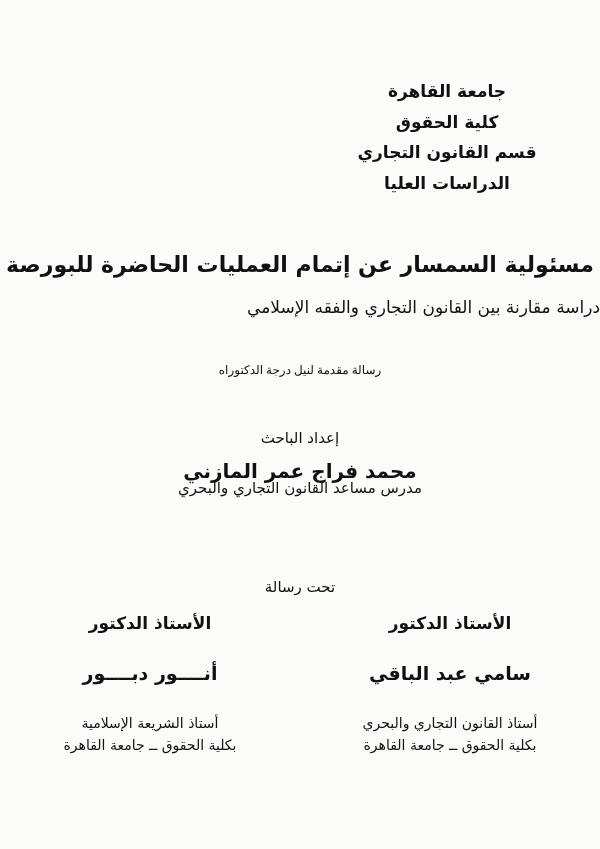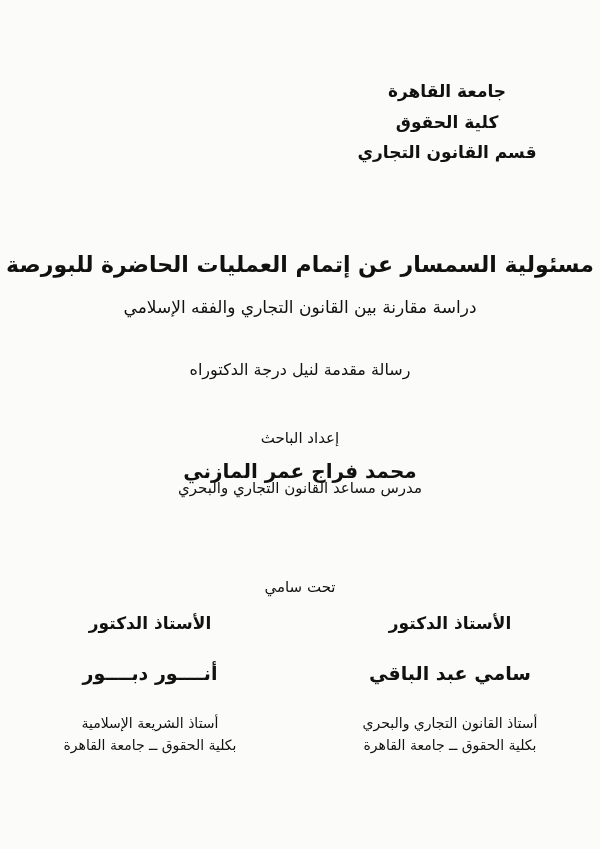--- a/index.html
+++ b/index.html
@@ -42,25 +42,27 @@
   .main-title {
     top: 250px;
     font-size: 22px;
     font-weight: bold;
     line-height: 30px;
   }
   .subtitle {
     top: 295px;
     font-size: 17px;
     line-height: 24px;
+    text-align: right;
   }
   .thesis-statement {
     top: 358px;
-    font-size: 16px;
+    font-size: 12px;
     line-height: 24px;
+    font-family: Liberation Serif, serif;
   }
   .researcher-label {
     top: 426px;
     font-size: 15px;
     line-height: 24px;
   }
   .researcher-name {
     top: 457px;
     font-size: 20px;
     font-weight: bold;
@@ -121,32 +123,33 @@
 </style>
 </head>
 <body>
 
 <div class="page">
 
   <div class="header-block">
     <div class="header-line">جامعة القاهرة</div>
     <div class="header-line">كلية الحقوق</div>
     <div class="header-line">قسم القانون التجاري</div>
+    <div class="header-line">الدراسات العليا</div>
   </div>
 
   <div class="center-line main-title">مسئولية السمسار عن إتمام العمليات الحاضرة للبورصة</div>
   <div class="center-line subtitle">دراسة مقارنة بين القانون التجاري والفقه الإسلامي</div>
 
   <div class="center-line thesis-statement">رسالة مقدمة لنيل درجة الدكتوراه</div>
 
   <div class="center-line researcher-name">محمد فراج عمر المازني</div>
   <div class="center-line researcher-label">إعداد الباحث</div>
   <div class="center-line researcher-role">مدرس مساعد القانون التجاري والبحري</div>
 
-  <div class="center-line supervision-label">تحت سامي</div>
+  <div class="center-line supervision-label">تحت رسالة</div>
 
   <div class="supervisors">
     <div class="supervisor-col">
       <div class="supervisor-degree">الأستاذ الدكتور</div>
       <div class="supervisor-name">سامي عبد الباقي</div>
       <div class="supervisor-role">أستاذ القانون التجاري والبحري</div>
       <div class="supervisor-affiliation">بكلية الحقوق ــ جامعة القاهرة</div>
     </div>
     <div class="supervisor-col">
       <div class="supervisor-degree">الأستاذ الدكتور</div>

